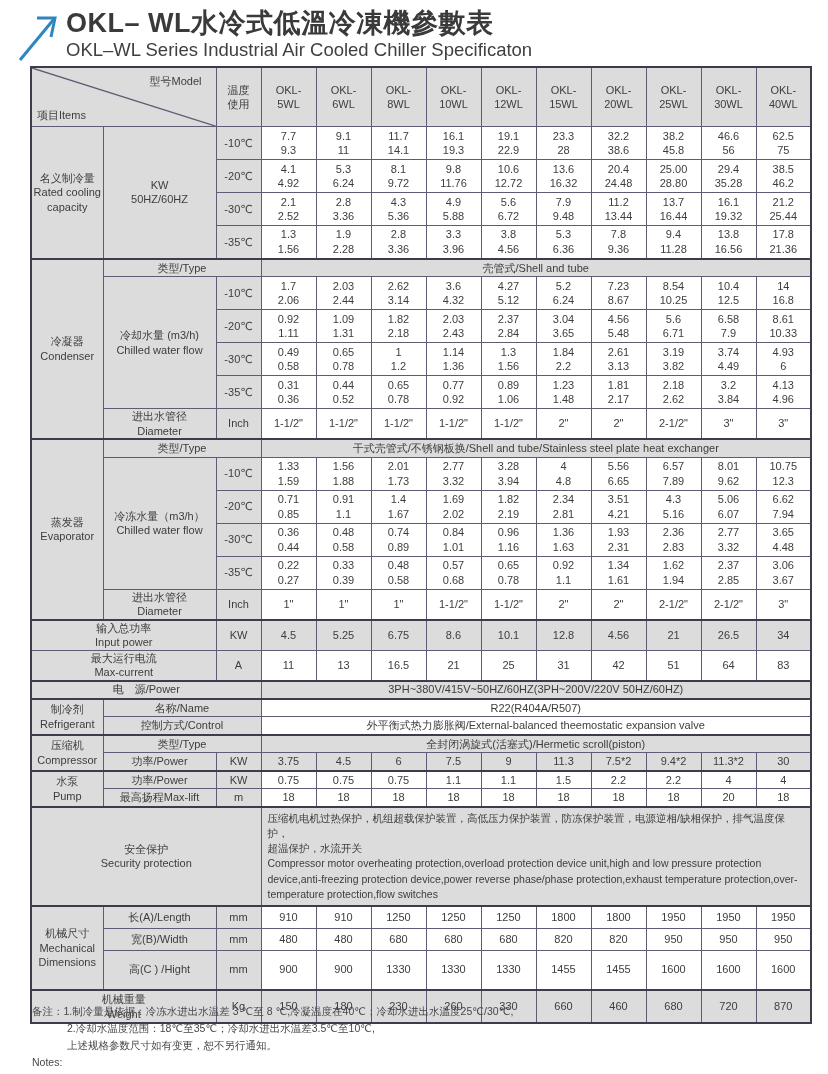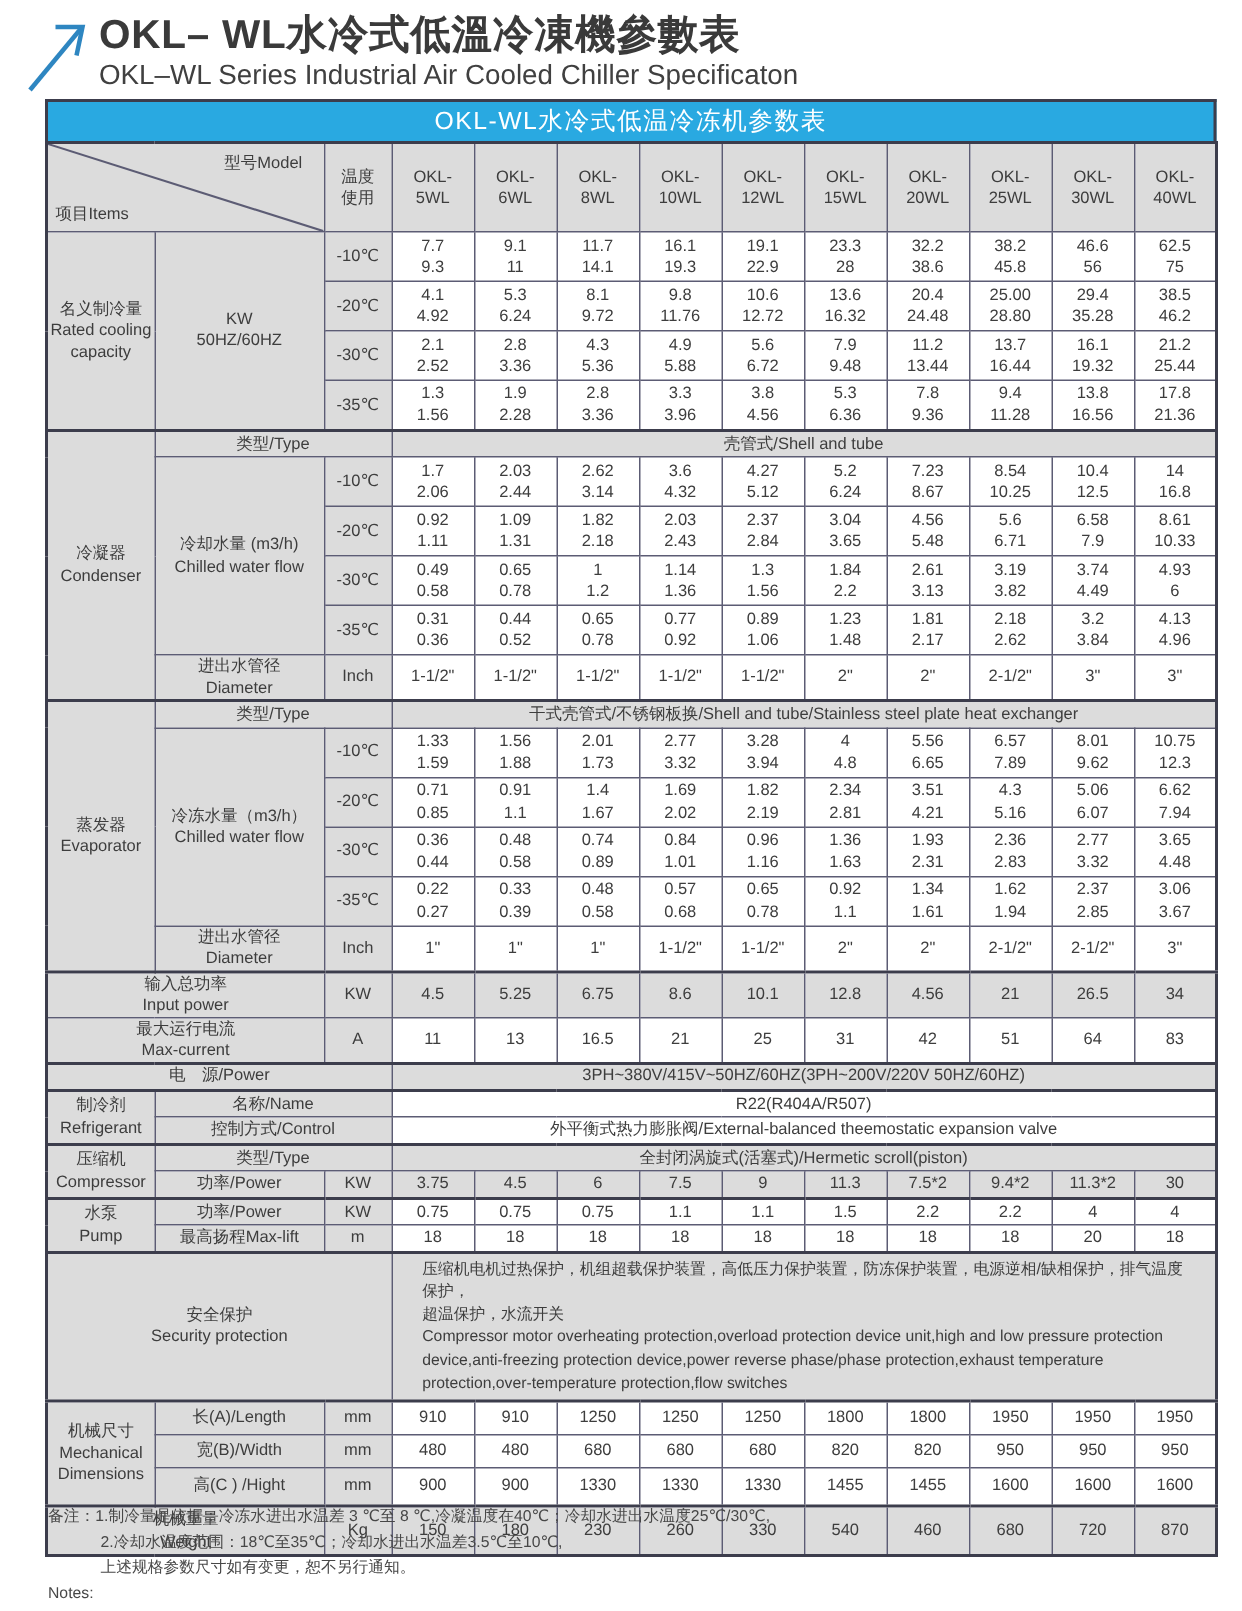--- a/index.html
+++ b/index.html
@@ -19,21 +19,21 @@
     height:26px;line-height:26px;border:2px solid #3c3d4c;border-bottom:none;
     font-weight:400;letter-spacing:1px;
   }
   table{border-collapse:collapse;width:100%;table-layout:fixed;border:2px solid #3c3d4c;}
   td,th{
     border:1px solid #5c5c74;font-size:11px;font-weight:400;text-align:center;
     vertical-align:middle;white-space:pre-line;padding:0 1px;line-height:1.32;
     overflow:hidden;
   }
   .g{background:#dcdcdc;}
-  .l{text-align:left;padding:3px 20px;line-height:1.45;font-size:10.5px;}
+  .l{text-align:left;padding:3px 6px;line-height:1.45;font-size:10.5px;}
   tr.sec>td, tr.sec>th{border-top:2px solid #3c3d4c;}
 
   th.corner{position:relative;padding:0;}
   th.corner svg{position:absolute;left:0;top:0;width:100%;height:100%;}
   .ci{position:absolute;left:5px;bottom:4px;font-size:11px;}
   .cm{position:absolute;right:14px;top:6px;font-size:11px;}
 
   .notes{position:absolute;left:32px;top:1003px;width:790px;font-size:10.5px;color:#474747;line-height:1.62;}
   .notes div{white-space:nowrap;}
   .notes .ind{padding-left:35px;}
@@ -48,21 +48,20 @@
       <path d="M23 10 L41 10 L37 29" stroke="#2e86c1" stroke-width="3" fill="none" stroke-linejoin="miter"></path>
     </svg>
   </div>
   <div class="titles">
     <h1>OKL– WL水冷式低溫冷凍機參數表</h1>
     <h2>OKL–WL Series Industrial Air Cooled Chiller Specificaton</h2>
   </div>
 </div>
 
 <div class="table-wrap">
-  <div class="table-title">OKL-WL水冷式低温冷冻机参数表</div>
   <table>
     <colgroup id="cols">
         <col style="width: 72px;">
         <col style="width: 113px;">
         <col style="width: 45px;">
         <col style="width: 55px;">
         <col style="width: 55px;">
         <col style="width: 55px;">
         <col style="width: 55px;">
         <col style="width: 55px;">
@@ -558,21 +557,21 @@
           <td>480</td>
           <td>680</td>
           <td>680</td>
           <td>680</td>
           <td>820</td>
           <td>820</td>
           <td>950</td>
           <td>950</td>
           <td>950</td>
         </tr>
-        <tr style="height: 26px;">
+        <tr style="height: 40px;">
           <td class="g">高(C ) /Hight</td>
           <td class="g">mm</td>
           <td>900</td>
           <td>900</td>
           <td>1330</td>
           <td>1330</td>
           <td>1330</td>
           <td>1455</td>
           <td>1455</td>
           <td>1600</td>
@@ -581,21 +580,21 @@
         </tr>
         <tr class="sec" style="height: 33px;">
           <td colspan="2" class="g">机械重量
 Weight</td>
           <td class="g">Kg</td>
           <td class="g">150</td>
           <td class="g">180</td>
           <td class="g">230</td>
           <td class="g">260</td>
           <td class="g">330</td>
-          <td class="g">540</td>
+          <td class="g">660</td>
           <td class="g">460</td>
           <td class="g">680</td>
           <td class="g">720</td>
           <td class="g">870</td>
         </tr>
       </tbody>
   </table>
 </div>
 
 <div class="notes">

